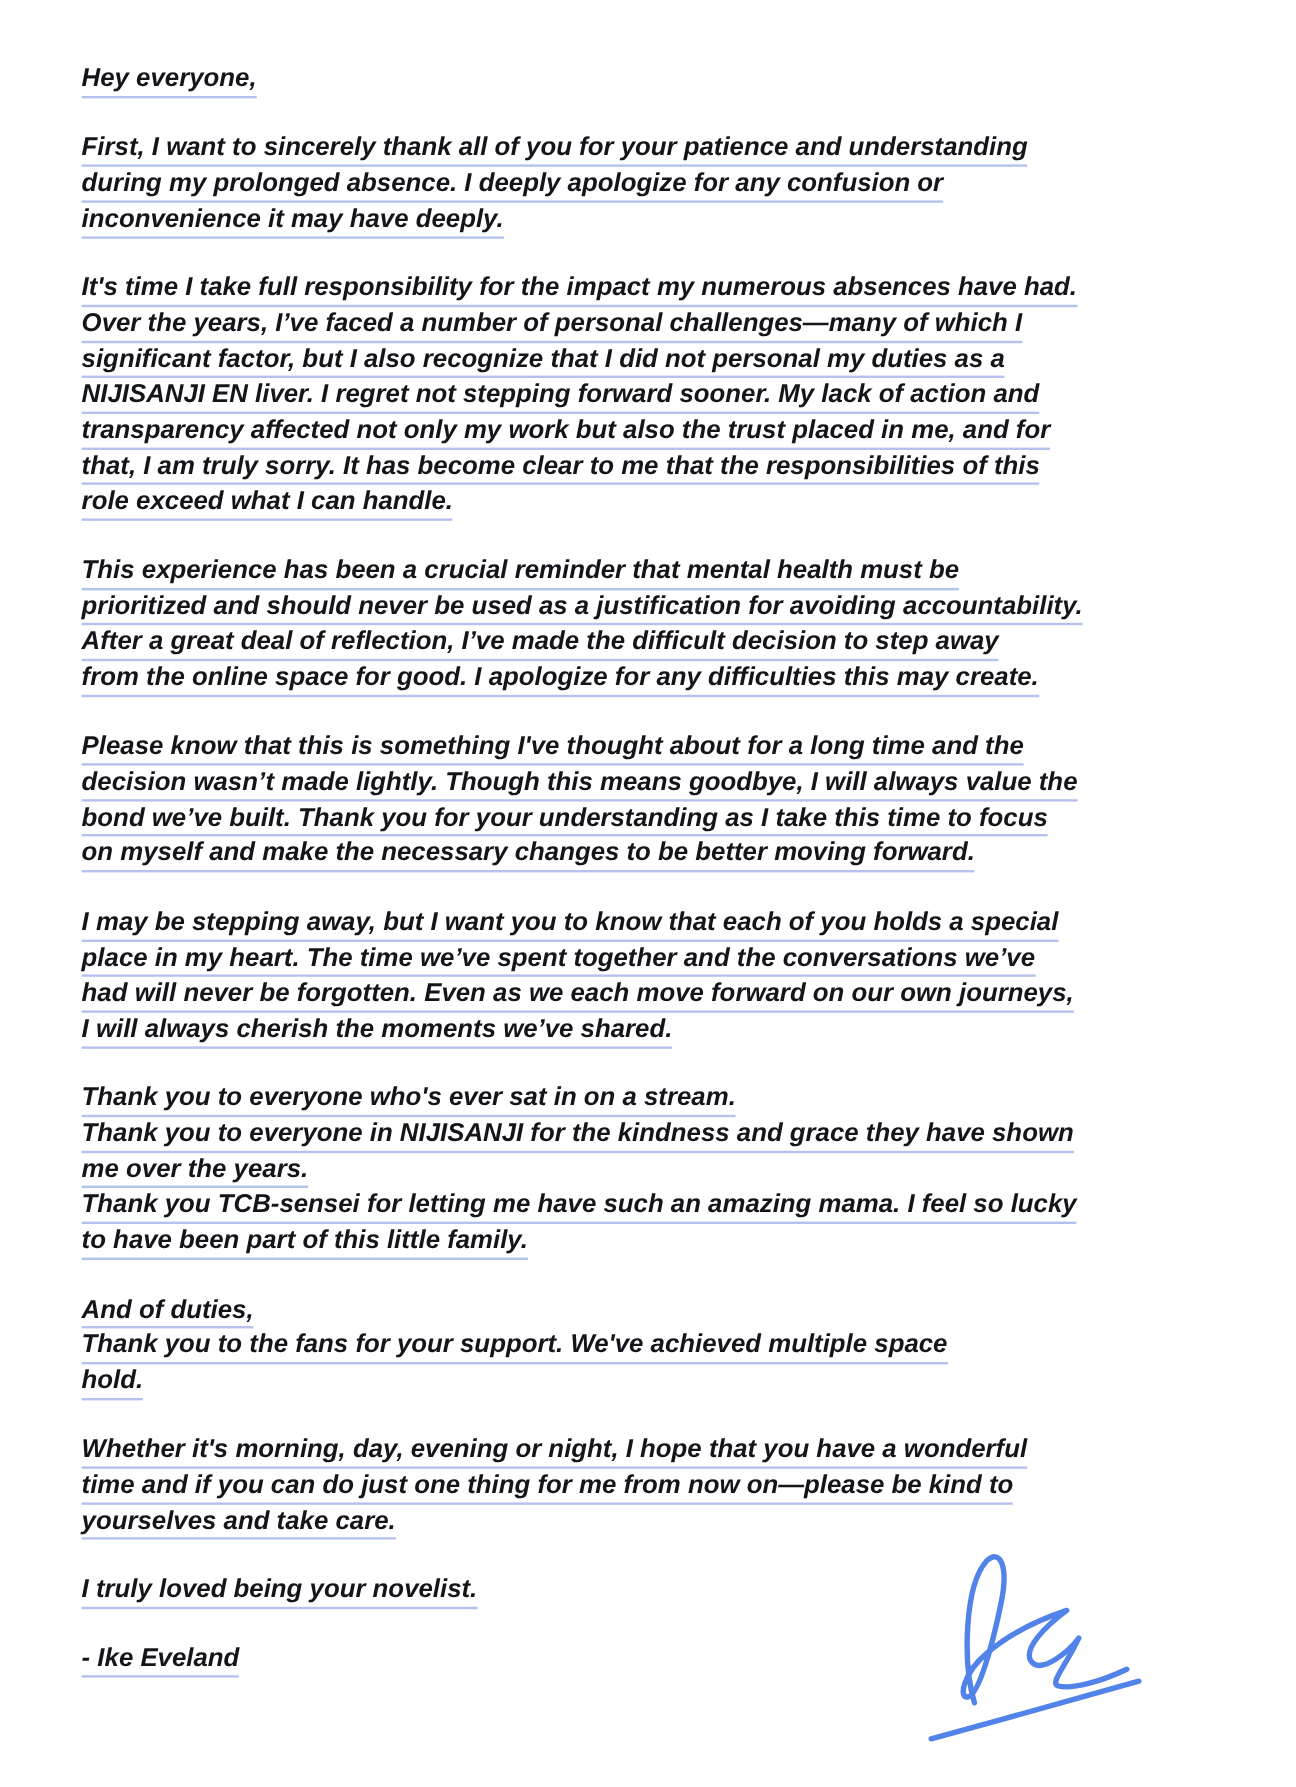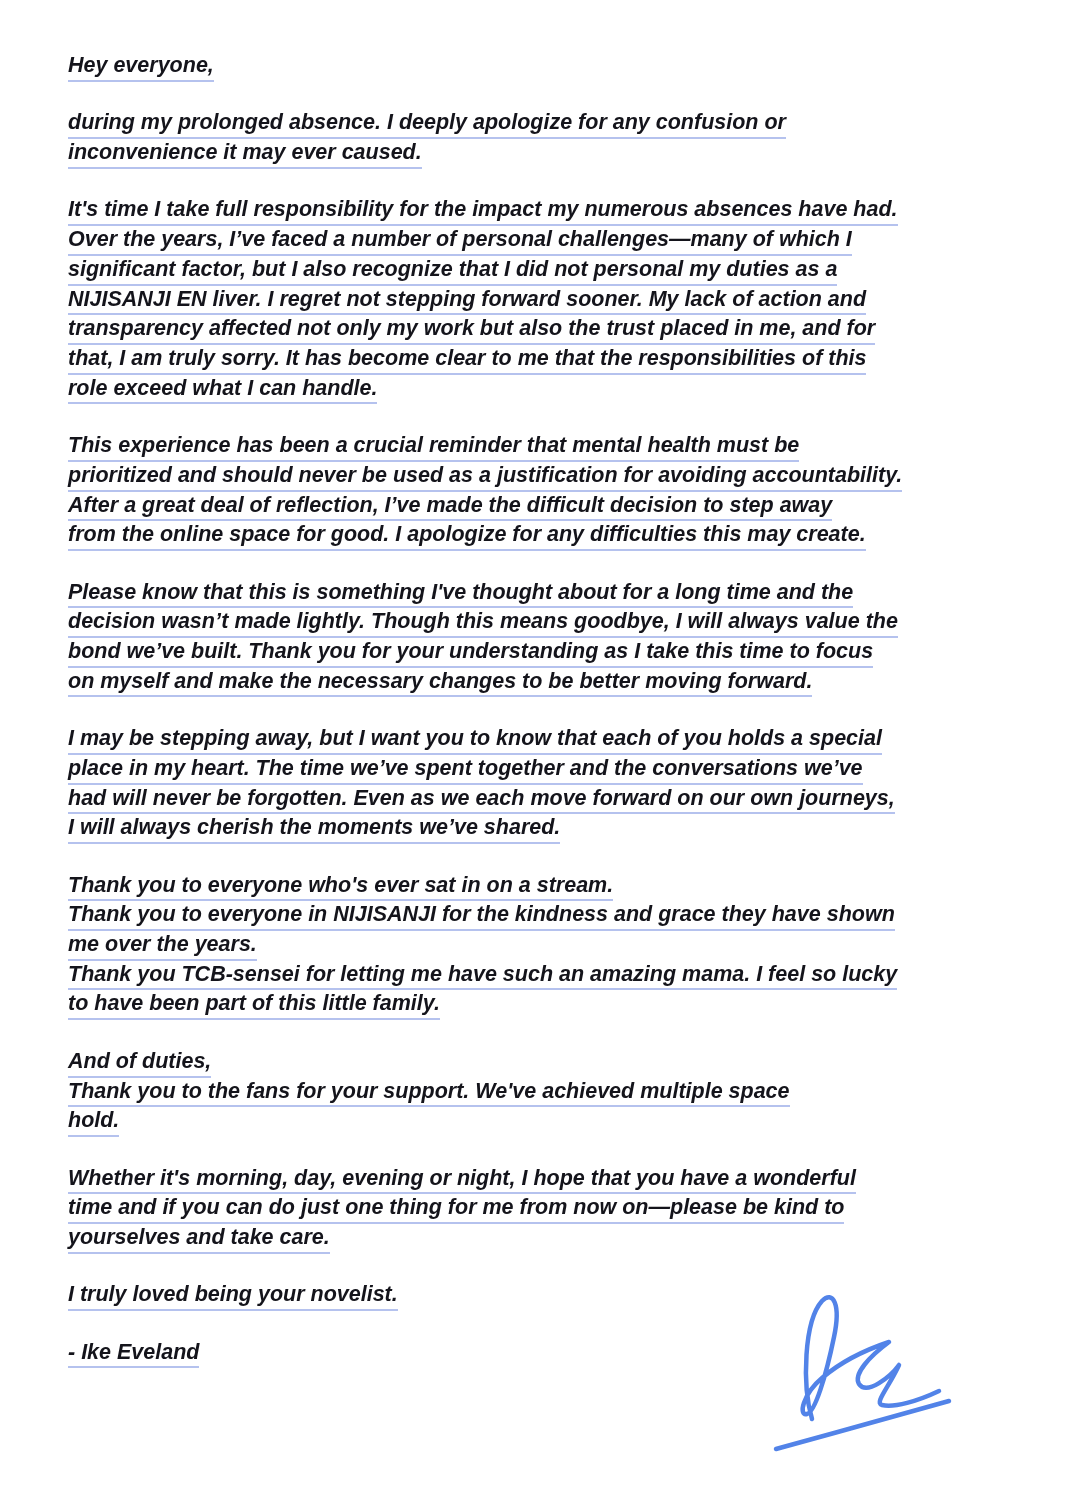--- a/index.html
+++ b/index.html
@@ -45,22 +45,23 @@
 </head>
 <body>
 
 <div class="page" style="--page-bg: #ffffff; --ink: #14141b; --ul: #b5c2ee;">
 
   <div class="letter-body">
       <div class="para">
         <div class="line"><span>Hey everyone,</span></div>
       </div>
       <div class="para">
+        <div class="line"><span>First, I want to sincerely thank all of you for your patience and understanding</span></div>
         <div class="line"><span>during my prolonged absence. I deeply apologize for any confusion or</span></div>
-        <div class="line"><span>inconvenience it may ever caused.</span></div>
+        <div class="line"><span>inconvenience it may have deeply.</span></div>
       </div>
       <div class="para">
         <div class="line"><span>It's time I take full responsibility for the impact my numerous absences have had.</span></div>
         <div class="line"><span>Over the years, I’ve faced a number of personal challenges—many of which I</span></div>
         <div class="line"><span>significant factor, but I also recognize that I did not personal my duties as a</span></div>
         <div class="line"><span>NIJISANJI EN liver. I regret not stepping forward sooner. My lack of action and</span></div>
         <div class="line"><span>transparency affected not only my work but also the trust placed in me, and for</span></div>
         <div class="line"><span>that, I am truly sorry. It has become clear to me that the responsibilities of this</span></div>
         <div class="line"><span>role exceed what I can handle.</span></div>
       </div>

